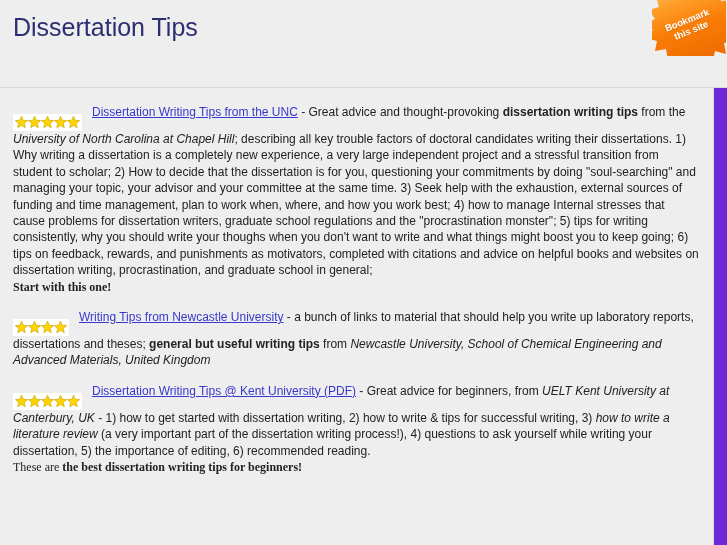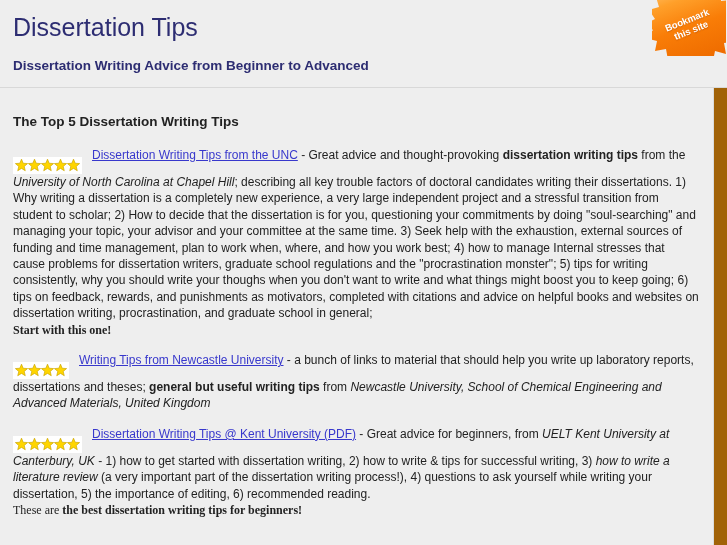--- a/index.html
+++ b/index.html
@@ -12,21 +12,21 @@
     height: 545px;
     overflow: hidden;
     background: #eeeeee;
     font-family: "Liberation Sans", sans-serif;
     color: #222222;
   }
   #page {
     position: relative;
     width: 727px;
     height: 545px;
-    background: #a16207;
+    background: #6d28d9;
     box-sizing: border-box;
   }
 
   
   #header {
     position: relative;
     height: 88px;
     background: #eeeeee;
     border-bottom: 1px solid #d8d8d8;
     box-sizing: border-box;
@@ -153,42 +153,40 @@
     font-family: Liberation Serif, serif;
   }
 </style>
 </head>
 <body>
 
 <div id="page">
 
   <div id="header">
     <h1 id="site-title">Dissertation Tips</h1>
-    <h2 id="site-tagline">Dissertation Writing Advice from Beginner to Advanced</h2>
 
     <div id="bookmark-badge">
       <svg viewBox="0 0 74 62" xmlns="http://www.w3.org/2000/svg">
         <defs>
           <linearGradient id="bmgrad" x1="0" y1="0" x2="0.4" y2="1">
             <stop offset="0%" stop-color="#ffd18a"></stop>
             <stop offset="30%" stop-color="#ffa02a"></stop>
             <stop offset="62%" stop-color="#f97d07"></stop>
             <stop offset="100%" stop-color="#ef6d00"></stop>
           </linearGradient>
         </defs>
         <polygon fill="url(#bmgrad)" points="38,-10 47,-2 55,-9 59,0 69,-4 69,7 79,6 75,16 85,19 78,27 86,33 77,38 83,47 72,49 74,60 63,57 61,67 51,62 46,71 39,64 31,71 26,62 16,66 14,55 3,57 5,47 -6,44 1,36 -7,30 3,25 -3,16 7,13 4,3 15,5 14,-5 24,-1 28,-10"></polygon>
       </svg>
       <div class="bm-text">
         <span>Bookmark this site</span>
       </div>
     </div>
   </div>
 
   <div id="content">
-    <h3 id="section-heading">The Top 5 Dissertation Writing Tips</h3>
     <div id="entries">
         <p class="tip-entry first"><span class="stars"><svg viewBox="0 0 20 20">
               <polygon points="10,1 12.6,7.3 19.4,7.8 14.2,12.2 15.8,18.8 10,15.2 4.2,18.8 5.8,12.2 0.6,7.8 7.4,7.3" fill="#ffd500" stroke="#c9a400" stroke-width="1" stroke-linejoin="round"></polygon>
             </svg><svg viewBox="0 0 20 20">
               <polygon points="10,1 12.6,7.3 19.4,7.8 14.2,12.2 15.8,18.8 10,15.2 4.2,18.8 5.8,12.2 0.6,7.8 7.4,7.3" fill="#ffd500" stroke="#c9a400" stroke-width="1" stroke-linejoin="round"></polygon>
             </svg><svg viewBox="0 0 20 20">
               <polygon points="10,1 12.6,7.3 19.4,7.8 14.2,12.2 15.8,18.8 10,15.2 4.2,18.8 5.8,12.2 0.6,7.8 7.4,7.3" fill="#ffd500" stroke="#c9a400" stroke-width="1" stroke-linejoin="round"></polygon>
             </svg><svg viewBox="0 0 20 20">
               <polygon points="10,1 12.6,7.3 19.4,7.8 14.2,12.2 15.8,18.8 10,15.2 4.2,18.8 5.8,12.2 0.6,7.8 7.4,7.3" fill="#ffd500" stroke="#c9a400" stroke-width="1" stroke-linejoin="round"></polygon>
             </svg><svg viewBox="0 0 20 20">

